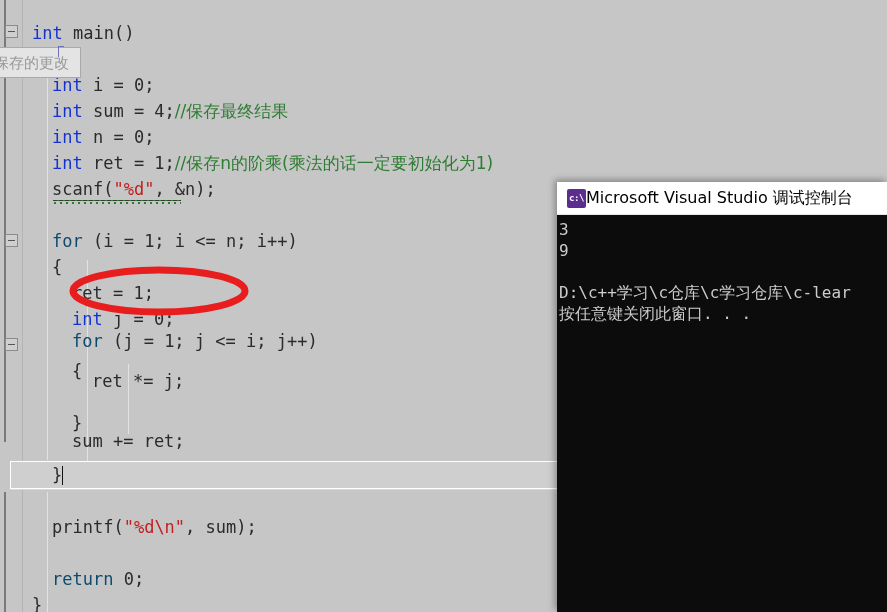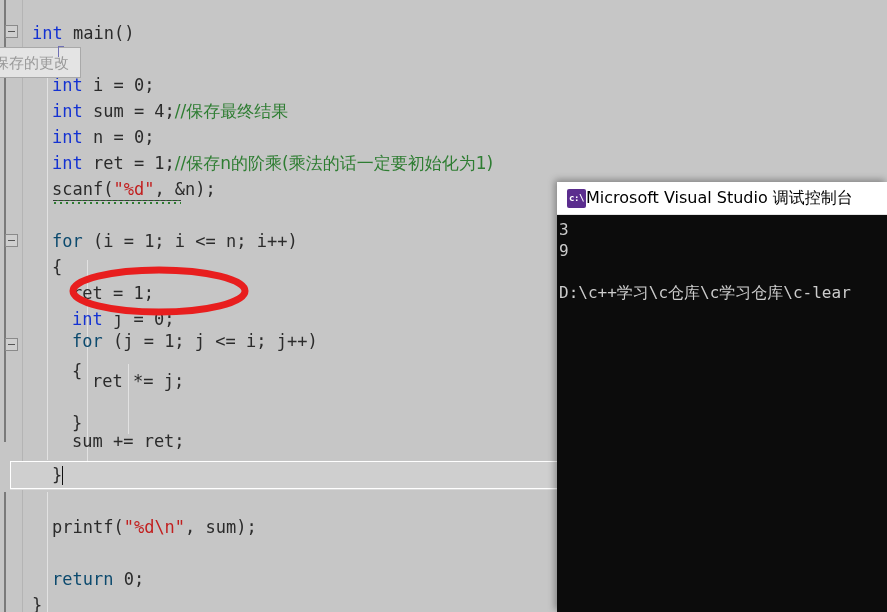--- a/index.html
+++ b/index.html
@@ -184,17 +184,18 @@
     <div id="console-title">
       <div id="console-icon">c:\</div>
       <div id="console-title-text">Microsoft Visual Studio 调试控制台</div>
     </div>
     <div id="console-body">
       <div id="console-output">
           <div class="cline">3</div>
           <div class="cline">9</div>
           <div class="cline cspacer"></div>
           <div class="cline">D:\c++学习\c仓库\c学习仓库\c-lear</div>
+          <div class="cline">按任意键关闭此窗口. . .</div>
         </div>
     </div>
   </div>
 
 </div>
 
 </body></html>

